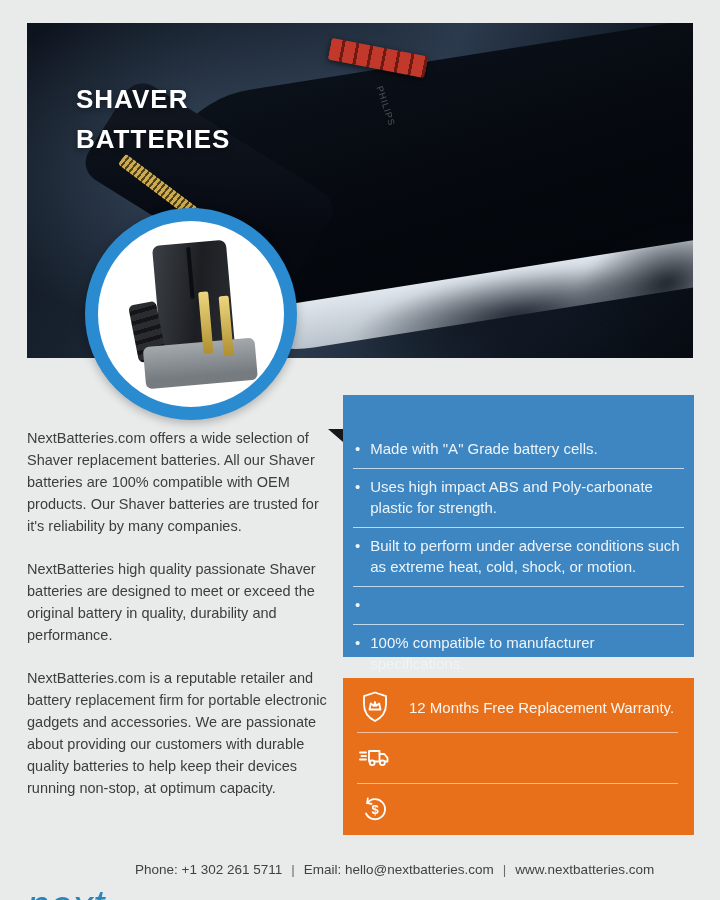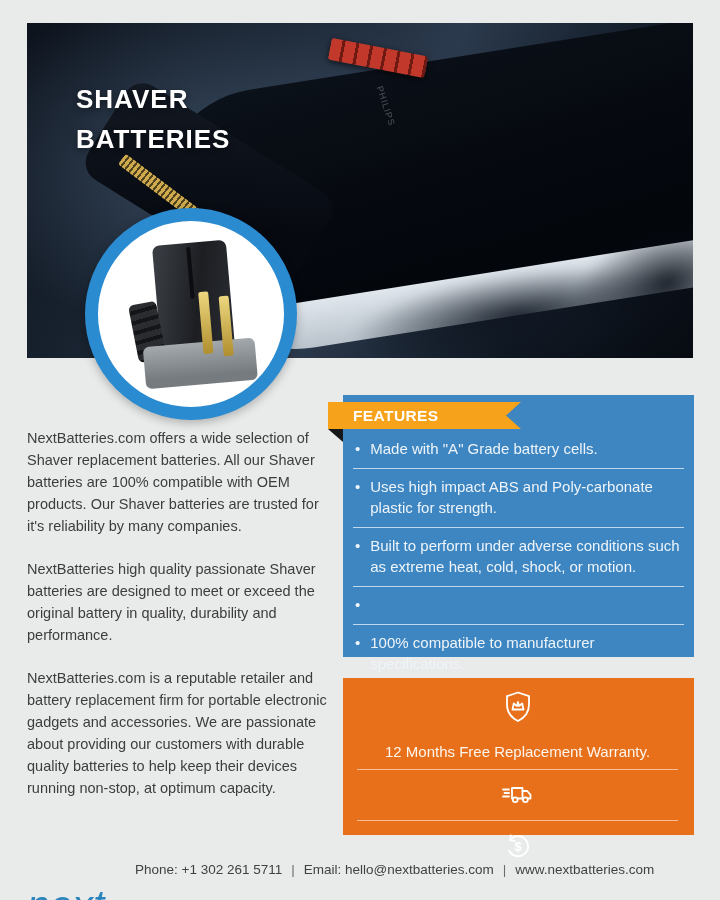--- a/index.html
+++ b/index.html
@@ -132,21 +132,20 @@
   .features-list li:last-child { border-bottom:none; }
   .features-list .dot { font-size:15px; line-height:21px; }
 
   .guarantee-box {
     position:absolute; left:0; top:283px; width:351px; height:157px;
     background:#e8701b; padding:4px 16px 4px 14px;
   }
   .guarantee-row {
     display:flex; align-items:center; gap:16px; padding:7px 0;
     border-bottom:1px solid rgba(255,255,255,.55);
-    flex-direction:column;
   }
   .guarantee-row:last-child { border-bottom:none; }
   .g-icon { width:36px; height:36px; flex:0 0 36px; }
   .g-icon svg { width:36px; height:36px; display:block; }
   .g-text { color:#fdf6ee; font-size:15px; line-height:21px; flex:1; }
 
   
   .logo { position:absolute; left:27px; top:885px; width:110px;font-style:italic; }
   .logo-next { color:#2a85bc; font-size:41px; line-height:40px; font-weight:400; letter-spacing:0; }
   .logo-batteries { color:#23405c; font-size:10px; letter-spacing:4.2px; font-weight:700; margin-top:0px; }
@@ -211,21 +210,20 @@
         </li>
         <li>
           <span class="dot">•</span>
         </li>
         <li>
           <span class="dot">•</span>
           <span>100% compatible to manufacturer specifications.</span>
         </li>
       </ul>
     </div>
-    <div class="ribbon">FEATURES</div>
     <div class="ribbon-fold"></div>
 
     <div class="guarantee-box">
 
       <div class="guarantee-row">
         <span class="g-icon">
           <svg viewBox="0 0 36 36" fill="none" stroke="#ffffff" stroke-width="1.8" stroke-linecap="round" stroke-linejoin="round">
             <path d="M18 3.5 L29 7.2 V15.5 C29 23.8 24.4 28.8 18 32 C11.6 28.8 7 23.8 7 15.5 V7.2 Z"></path>
             <path d="M12.5 20.5 L13.8 14.5 L17 17 L18 13 L19 17 L22.2 14.5 L23.5 20.5 Z"></path>
           </svg>

